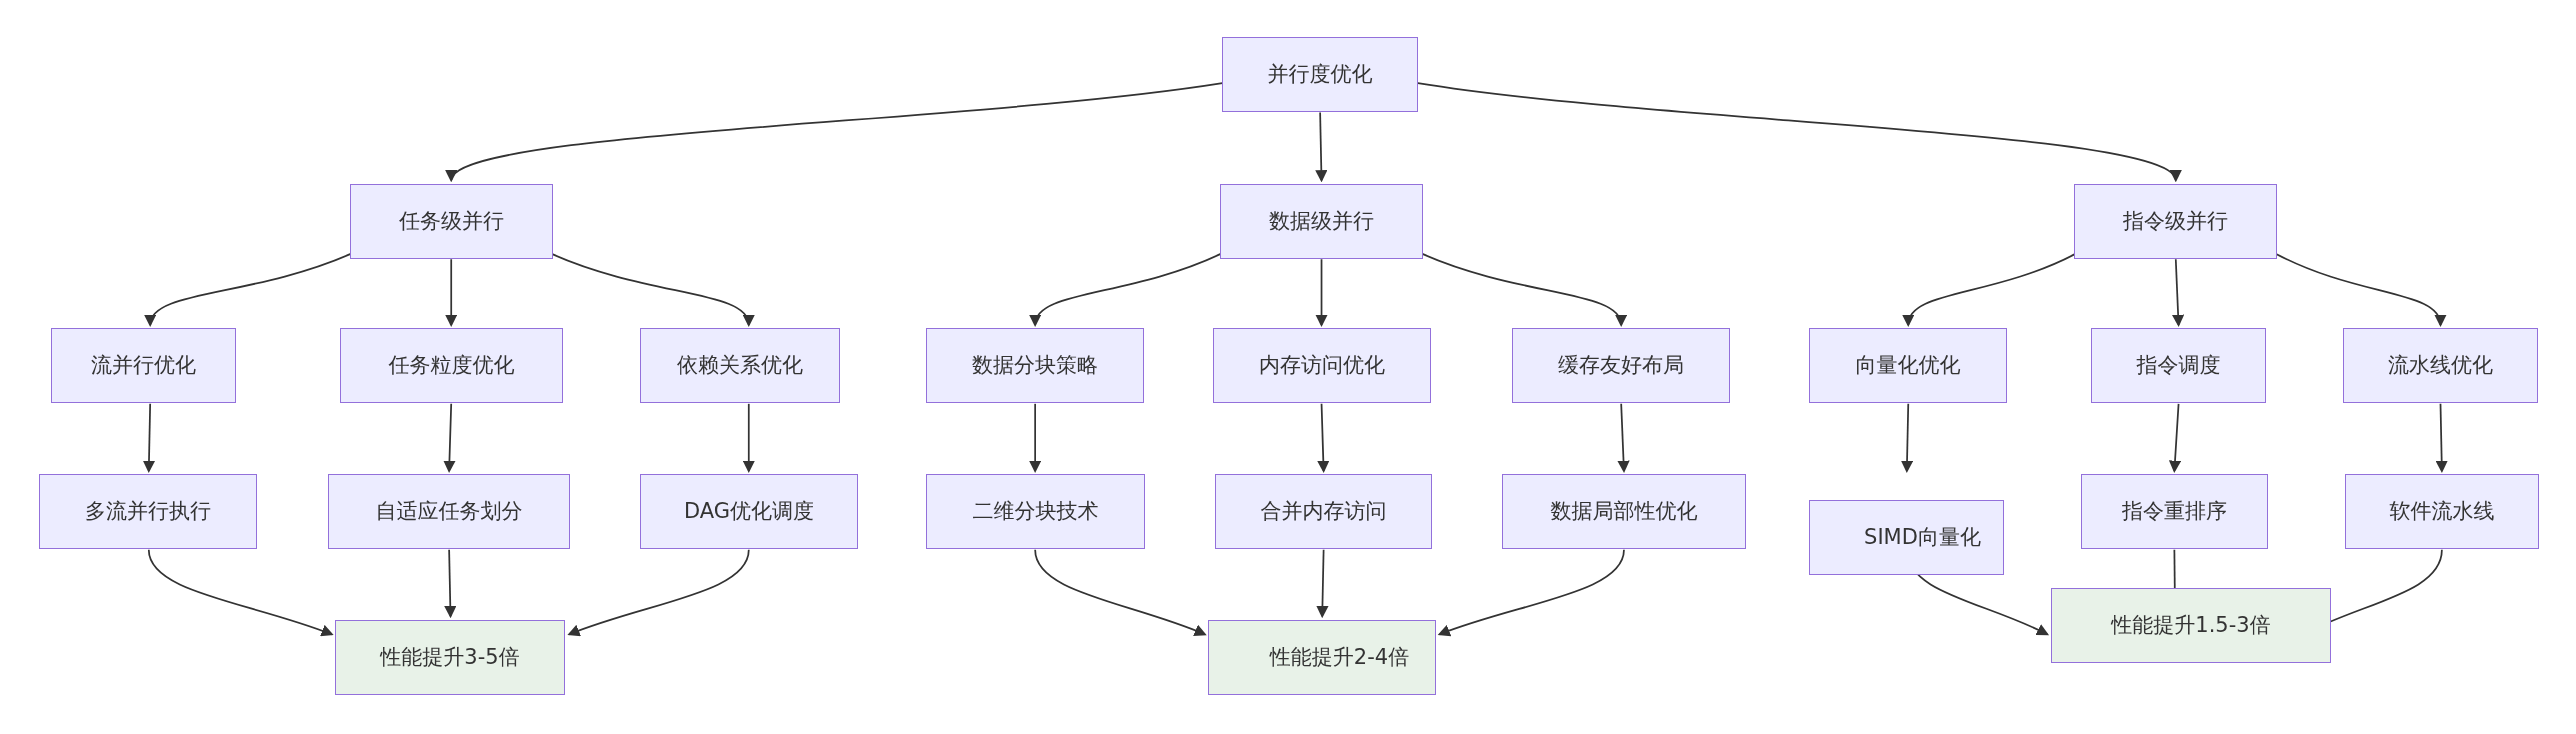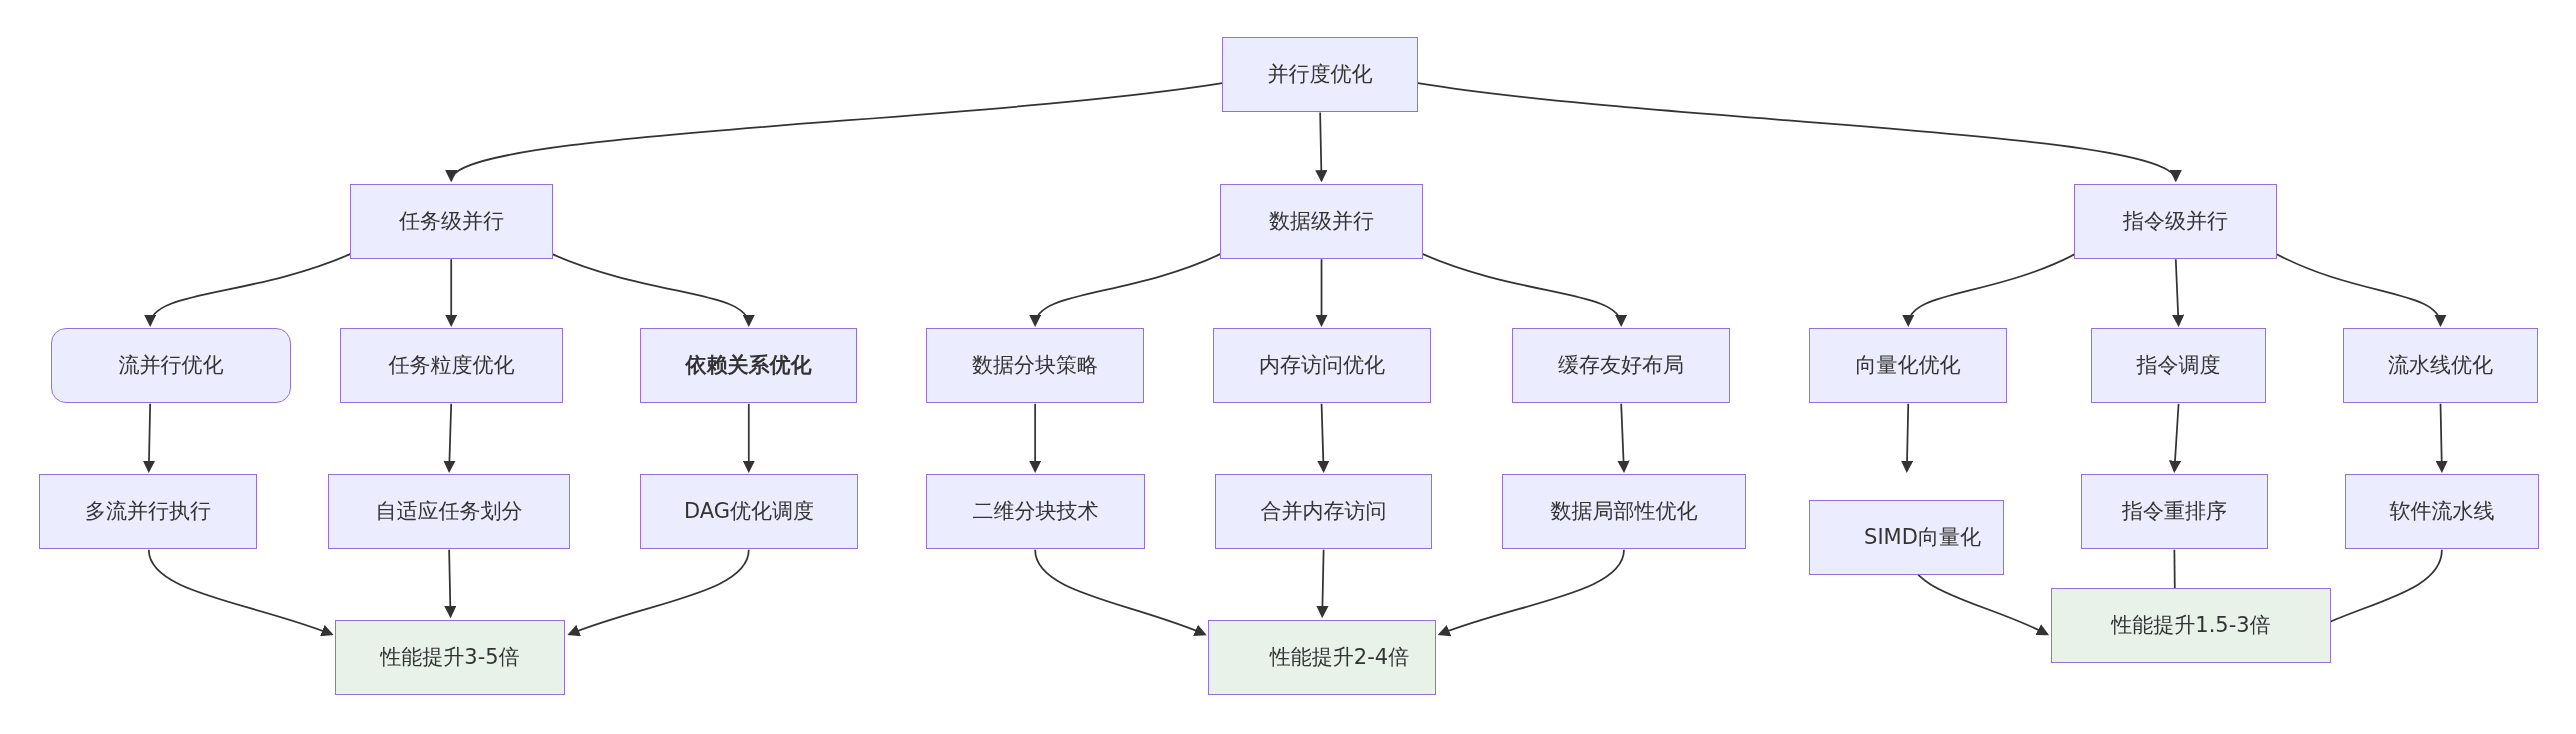--- a/index.html
+++ b/index.html
@@ -79,27 +79,27 @@
       </div>
       <div class="node" style="left: 350px; top: 184px; width: 203px; height: 75px;">
         <span>任务级并行</span>
       </div>
       <div class="node" style="left: 1220px; top: 184px; width: 203px; height: 75px;">
         <span>数据级并行</span>
       </div>
       <div class="node" style="left: 2074px; top: 184px; width: 203px; height: 75px;">
         <span>指令级并行</span>
       </div>
-      <div class="node" style="left: 51px; top: 328px; width: 240px; height: 75px; border-radius: 15px;">
+      <div class="node" style="left: 51px; top: 328px; width: 185px; height: 75px;">
         <span>流并行优化</span>
       </div>
       <div class="node" style="left: 340px; top: 328px; width: 223px; height: 75px; text-align: right;">
         <span>任务粒度优化</span>
       </div>
-      <div class="node" style="left: 640px; top: 328px; width: 217px; height: 75px; font-weight: bold;">
+      <div class="node" style="left: 640px; top: 328px; width: 200px; height: 75px;">
         <span>依赖关系优化</span>
       </div>
       <div class="node" style="left: 926px; top: 328px; width: 218px; height: 75px;">
         <span>数据分块策略</span>
       </div>
       <div class="node" style="left: 1213px; top: 328px; width: 218px; height: 75px; align-items: center;">
         <span>内存访问优化</span>
       </div>
       <div class="node" style="left: 1512px; top: 328px; width: 218px; height: 75px;">
         <span>缓存友好布局</span>

